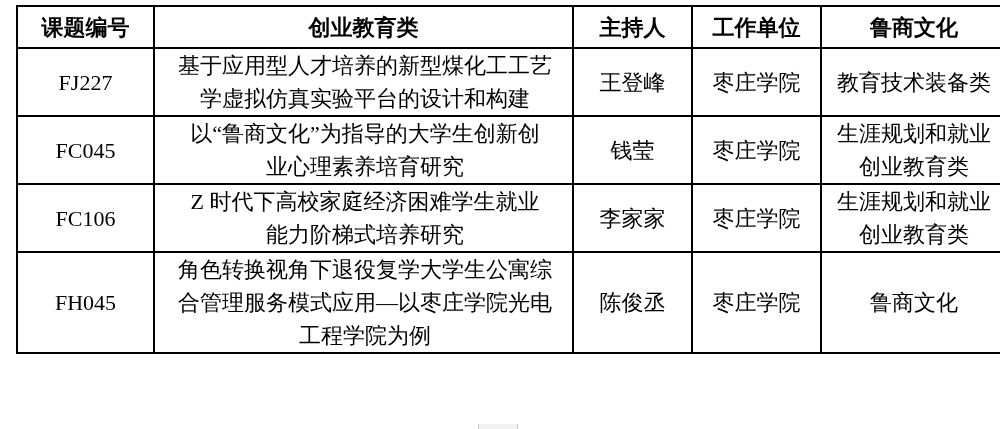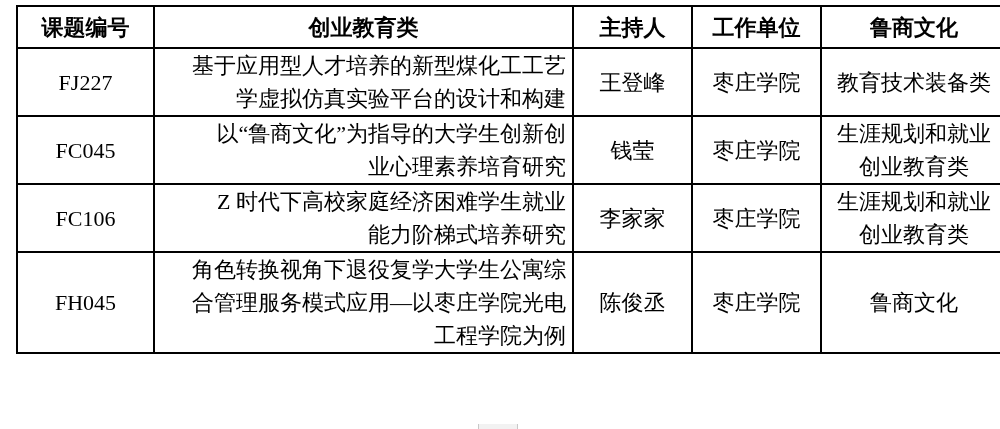--- a/index.html
+++ b/index.html
@@ -35,21 +35,21 @@
     line-height: 1.5;
     padding: 0 4px;
     white-space: pre-line;
     overflow: hidden;
   }
   .project-table th {
     font-weight: bold;
     height: 40px;
   }
   .project-table td.c-name {
-    text-align: right;
+    text-align: center;
     padding: 0 6px 0 9px;
   }
   tr.rh-1 { height: 68px; font-family: Liberation Serif, serif; }
   tr.rh-2 { height: 64px; }
   tr.rh-3 { height: 62px; }
   tr.rh-4 { height: 66px; }
   tr.rh-5 { height: 92px; }
   .bottom-artifact {
     position: absolute;
     left: 478px;

